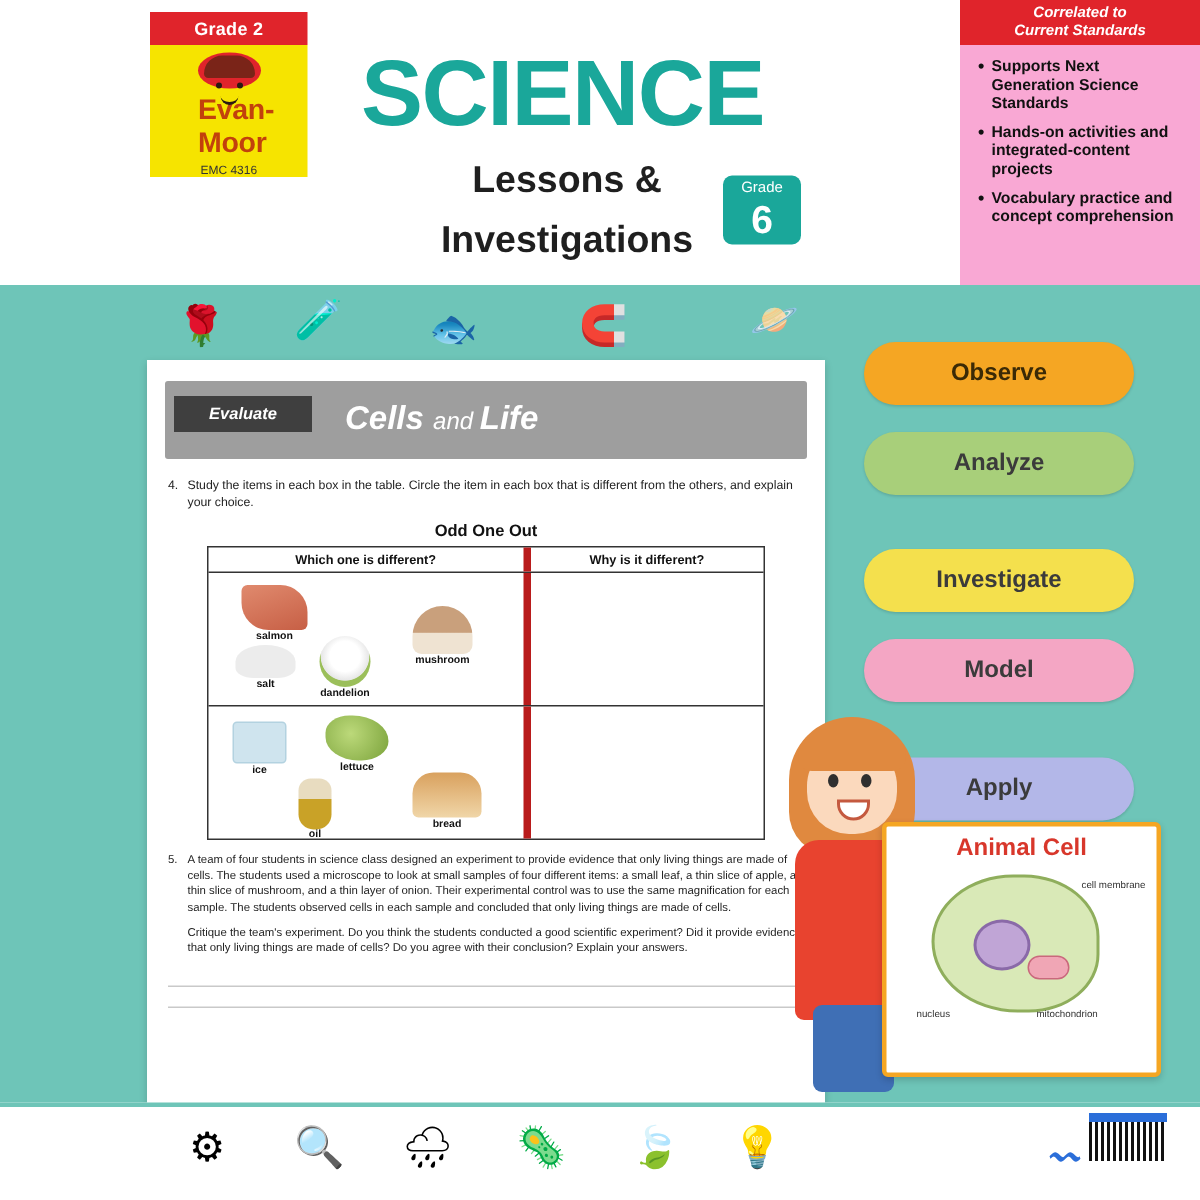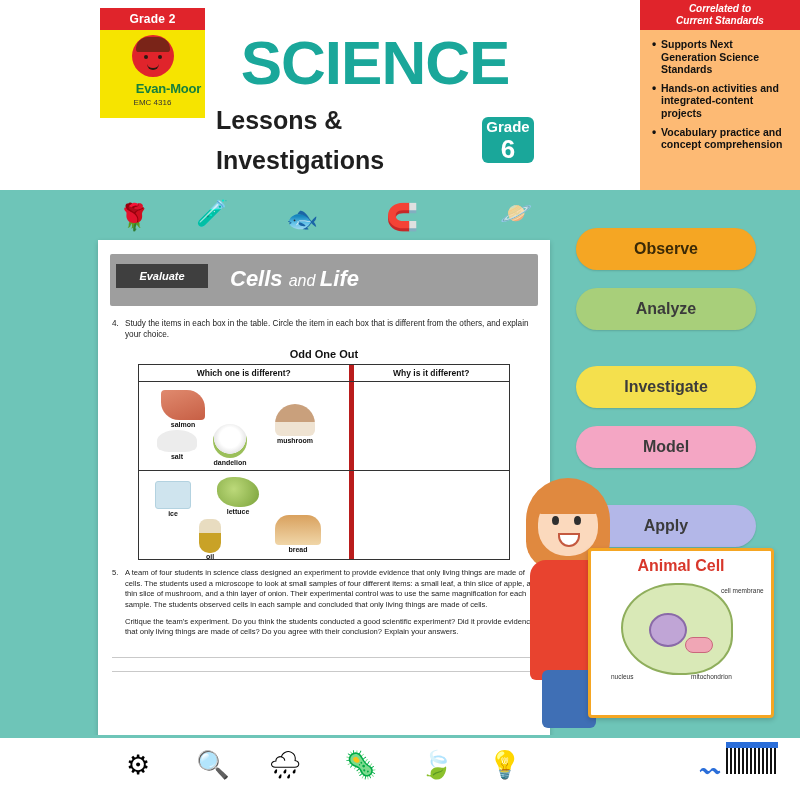--- a/index.html
+++ b/index.html
@@ -77,23 +77,23 @@
   .logo-face .eye.r { left: 26px; }
   .logo-face .smile {
     position: absolute;
     left: 15px; top: 27px;
     width: 12px; height: 6px;
     border-bottom: 2px solid #2b1a12;
     border-radius: 0 0 12px 12px;
   }
   .logo-name {
     margin-top: 4px;
-    font-size: 13px;
-    font-weight: bold;
-    color: #15803d;
+    font-size: 19px;
+    font-weight: bold;
+    color: #c2410c;
     letter-spacing: -.2px;
     margin-left: 32px;
   }
   .logo-emc {
     margin-top: 2px;
     font-size: 8px;
     color: #333333;
   }
 
   .title-zone {
@@ -109,44 +109,44 @@
     line-height: 1;
     margin-top: 22px;
     text-align: center;
   }
   .sub-title {
     font-size: 25px;
     font-weight: bold;
     color: #1f1f1f;
     line-height: 1.12;
     margin-top: 12px;
-    text-align: left;
+    text-align: center;
     padding-left: 6px;
   }
   .grade-badge {
     position: absolute;
     right: 6px; bottom: 22px;
     width: 52px; height: 46px;
     background: #1aa79a;
     border-radius: 6px;
     color: #ffffff;
     display: flex;
     flex-direction: column;
     align-items: center;
     justify-content: center;
     line-height: 1;
   }
-  .grade-badge .g-word { font-size: 15px; font-weight: bold; }
+  .grade-badge .g-word { font-size: 10px; font-weight: normal; }
   .grade-badge .g-num { font-size: 26px; font-weight: bold; margin-top: 2px; }
 
   .yellow-panel {
     position: absolute;
     right: 0; top: 0;
     width: 160px; height: 190px;
-    background: #fdba74;
+    background: #f9a8d4;
     box-sizing: border-box;
     padding: 8px 10px 8px 12px;
   }
   .corr-band {
     background: #e0242b;
     color: #ffffff;
     font-size: 10px;
     font-style: italic;
     font-weight: bold;
     line-height: 1.2;

